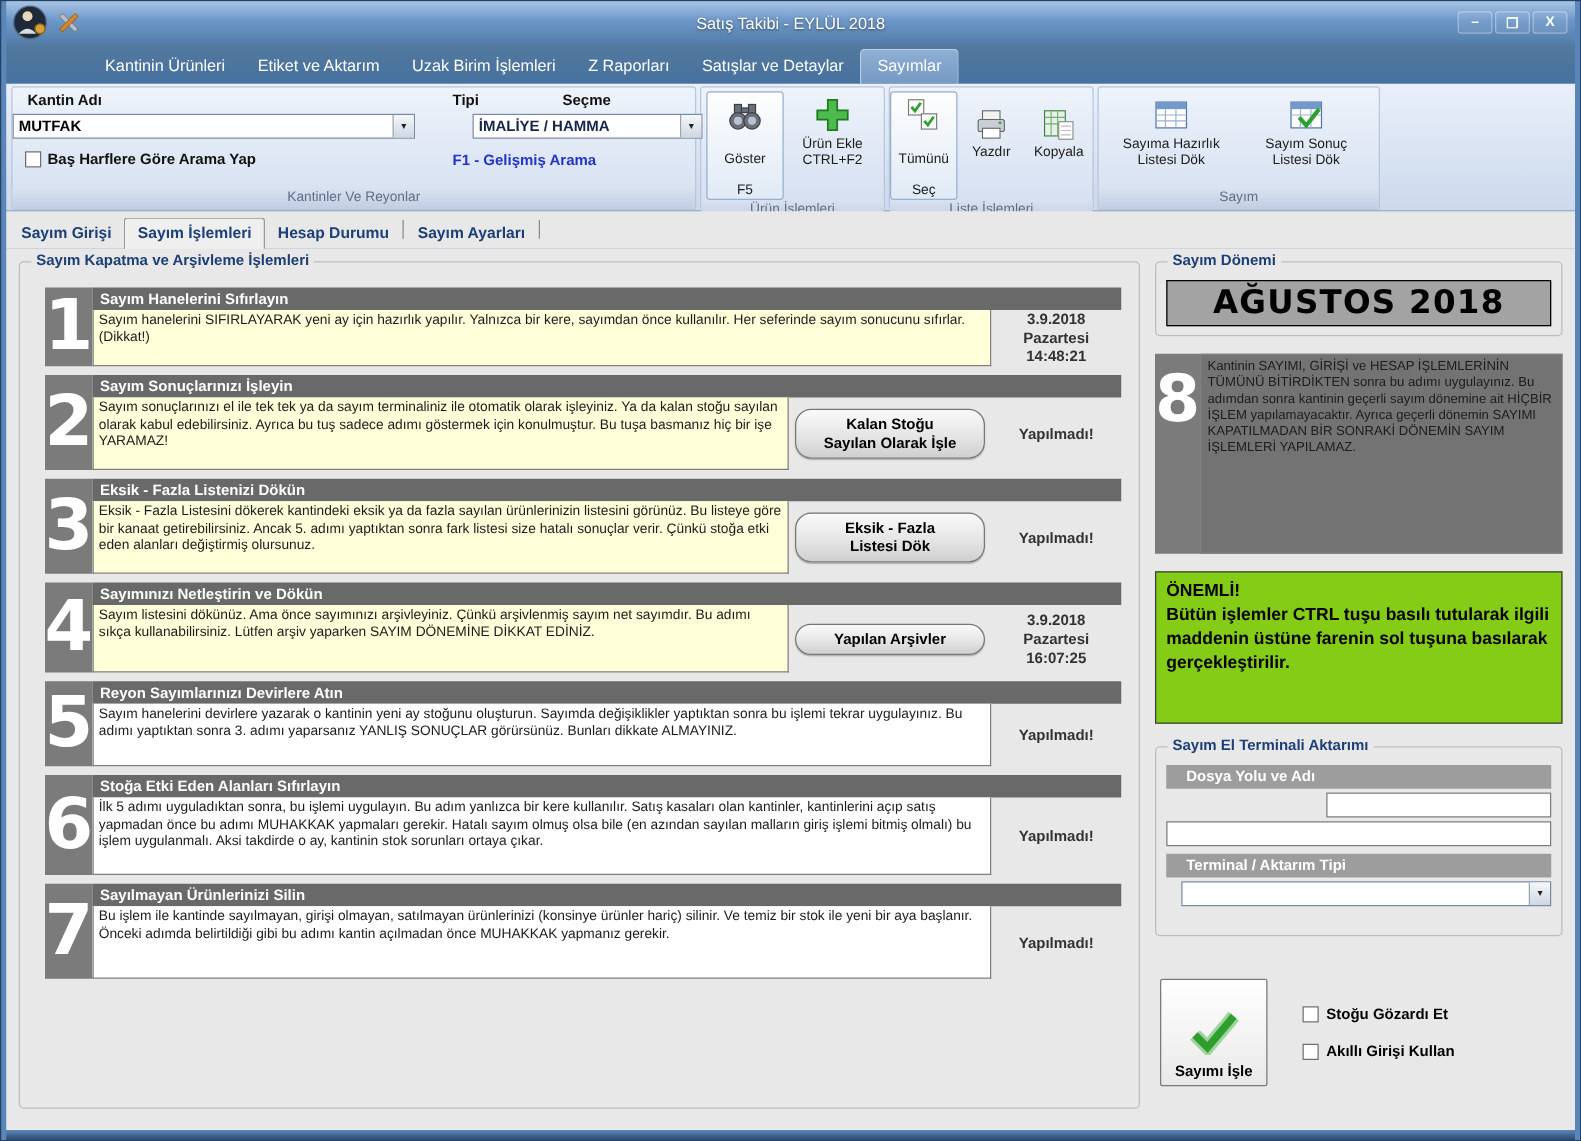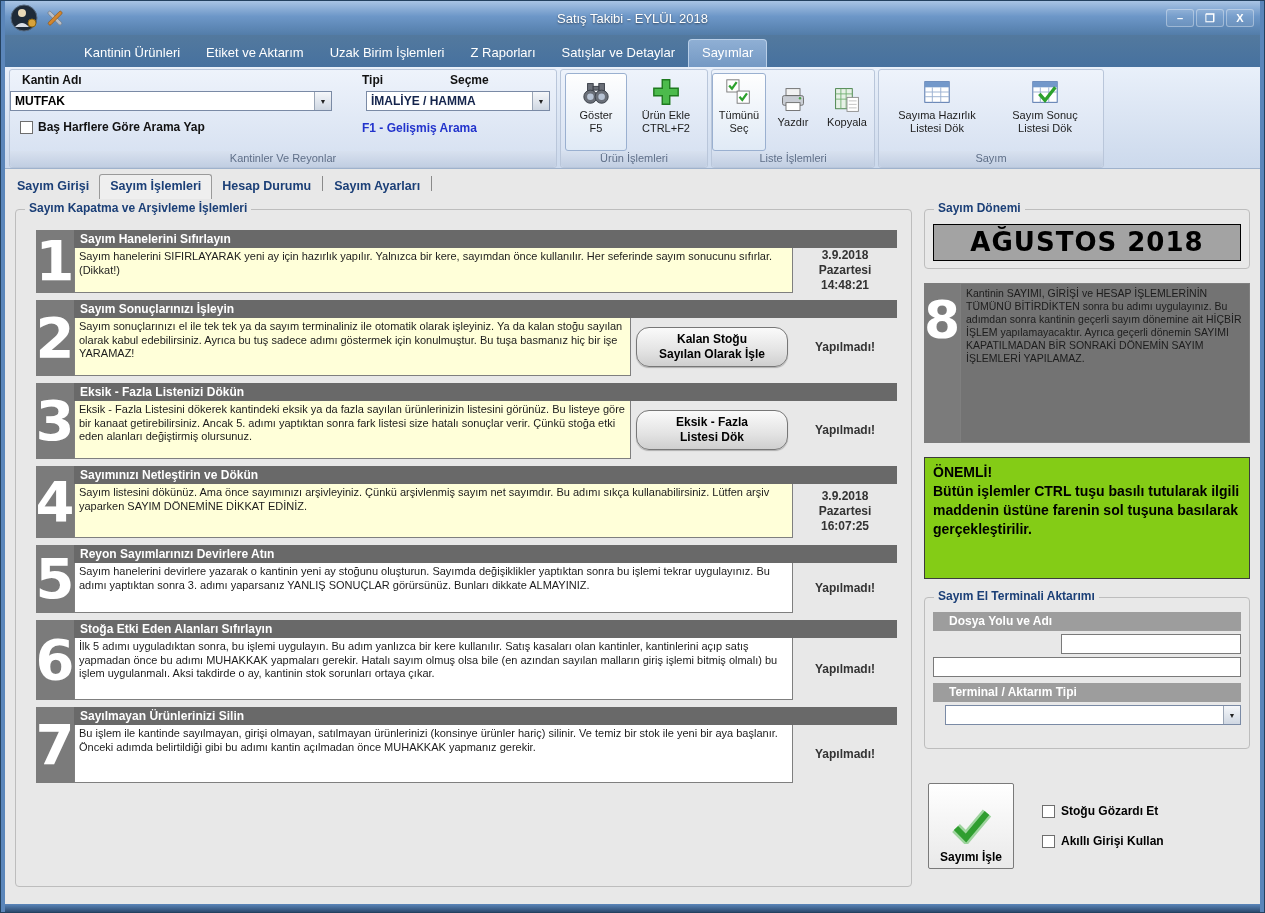--- a/index.html
+++ b/index.html
@@ -41,21 +41,21 @@
     font-size:7px; display:flex; align-items:center; justify-content:center; color:#222; }
   .cbrow { position:absolute; display:flex; align-items:center; gap:5px; }
   .cb { width:13px; height:13px; background:#fff; border:1px solid #6e6e6e; display:inline-block; }
   .cb-label { font-weight:bold; font-size:12px; color:#111; }
   .rlink { position:absolute; font-weight:bold; font-size:12px; color:#2233cc; }
 
   .rbtn-row { display:flex; justify-content:center; gap:2px; height:100%; padding-top:3px; }
   .rbtn { display:flex; flex-direction:column; align-items:center; padding:3px 2px 0;
     font-size:11px; line-height:13px; text-align:center; color:#1c1c1c;
     border:1px solid transparent; border-radius:3px; cursor:default; }
-  .rbtn.selected { border-color:#9ab0d0; background:linear-gradient(#fefefe,#e0eaf6); }
+  .rbtn.selected { border-color:#9ab0d0; background:linear-gradient(#fefefe,#e0eaf6);gap:12px; }
   .rbtn .ricon { margin-bottom:2px; }
   .rbtn span { display:block; }
 
   
   .page-tabs { height:30px; background:#e8e8e8; display:flex; align-items:flex-end; padding:4px 0 0 2px; }
   .ptab { font-weight:bold; font-size:12.5px; color:#1b3f77; padding:4px 10px 6px; cursor:default; }
   .ptab.active { background:#efefef; border:1px solid #9a9a9a; border-bottom:none; border-radius:3px 3px 0 0;
     margin-bottom:-1px; padding-bottom:7px; }
   .pt-sep { width:1px; height:15px; background:#8a8a8a; margin:0 1px 8px; }
 
@@ -148,21 +148,21 @@
 
     <div class="rgroup g-kantin">
       <div class="rg-content">
         <span class="rlabel" style="left:12px; top:3px;">Kantin Adı</span>
         <span class="rlabel" style="left:352px; top:3px;">Tipi</span>
         <span class="rlabel" style="left:440px; top:3px;">Seçme</span>
         <div class="combo" style="left:0; top:21px; width:322px;">
           <span class="combo-text">MUTFAK</span>
           <span class="combo-arrow">▼</span>
         </div>
-        <div class="combo" style="left:356px; top:21px; width:184px;">
+        <div class="combo" style="left:368px; top:21px; width:184px;">
           <span class="combo-text" style="color:#14244c;">İMALİYE / HAMMA</span>
           <span class="combo-arrow">▼</span>
         </div>
         <div class="cbrow" style="left:10px; top:50px;">
           <span class="cb"></span>
           <span class="cb-label">Baş Harflere Göre Arama Yap</span>
         </div>
         <span class="rlink" style="left:352px; top:51px;">F1 - Gelişmiş Arama</span>
       </div>
       <div class="rg-caption">Kantinler Ve Reyonlar</div>
@@ -336,20 +336,25 @@
           </div>
         </div>
       </div>
 
       <div class="step">
         <div class="step-num">4</div>
         <div class="step-main">
           <div class="step-title">Sayımınızı Netleştirin ve Dökün</div>
           <div class="step-body">
             <div class="step-desc yellow" style="min-height:54px;">Sayım listesini dökünüz. Ama önce sayımınızı arşivleyiniz. Çünkü arşivlenmiş sayım net sayımdır. Bu adımı sıkça kullanabilirsiniz. Lütfen arşiv yaparken SAYIM DÖNEMİNE DİKKAT EDİNİZ.</div>
+            <div class="step-btncol">
+              <button class="action-btn">
+                <span>Yapılan Arşivler</span>
+              </button>
+            </div>
             <div class="step-status">
               <span>3.9.2018</span>
               <span>Pazartesi</span>
               <span>16:07:25</span>
             </div>
           </div>
         </div>
       </div>
 
       <div class="step">

